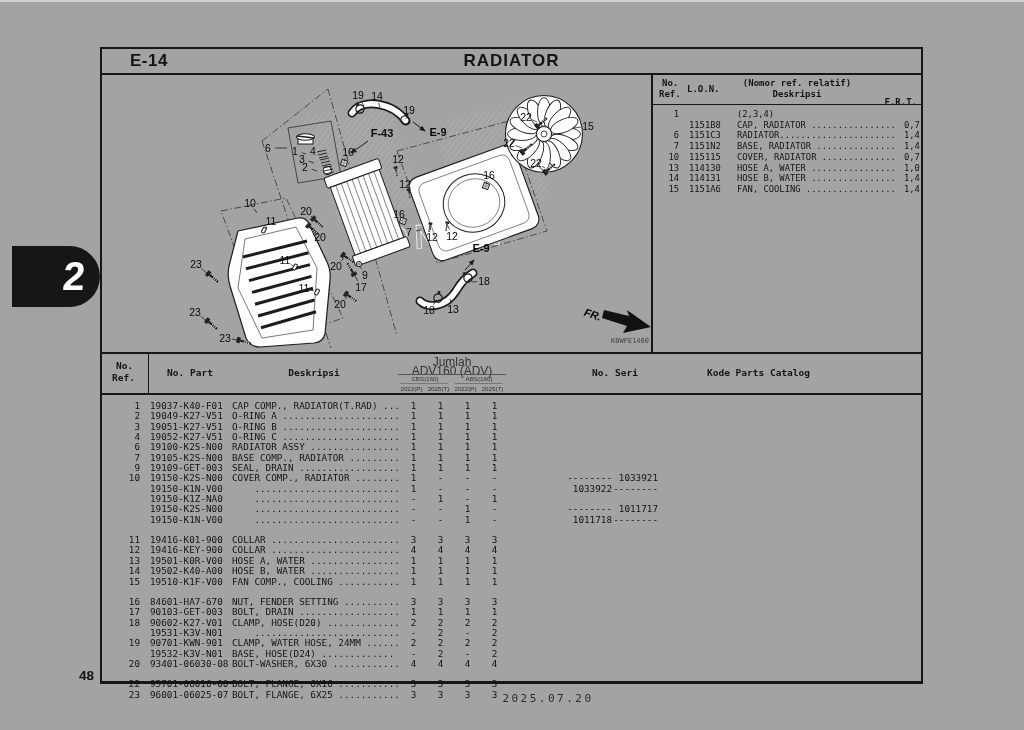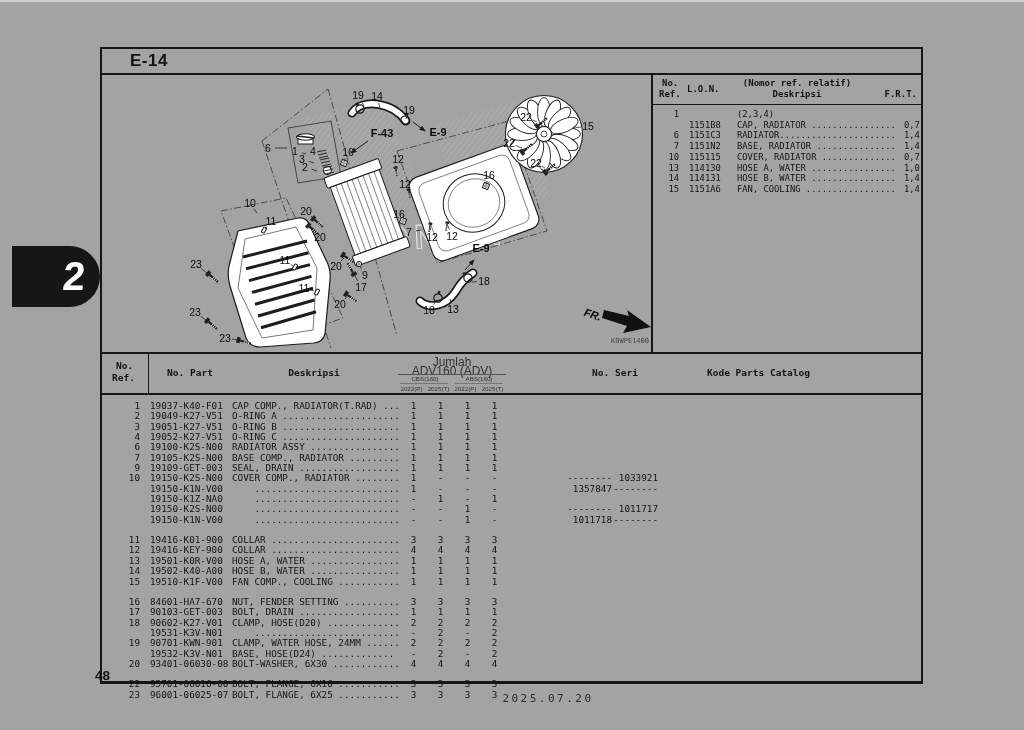--- a/index.html
+++ b/index.html
@@ -19,21 +19,21 @@
   .side-tab span{transform:skewX(-5deg);}
   
   .ref-panel{position:absolute;left:651px;top:75px;width:272px;height:277px;box-sizing:border-box;
              border-left:2px solid #161616;font-size:9px;}
   .ref-head{position:relative;height:29px;border-bottom:1.5px solid #161616;font-weight:700;}
   .ref-head .h-no{position:absolute;left:9px;top:3px;}
   .ref-head .h-ref{position:absolute;left:6px;top:14px;}
   .ref-head .h-lon{position:absolute;left:34px;top:9px;}
   .ref-head .h-rel{position:absolute;left:69px;top:3px;width:150px;text-align:center;}
   .ref-head .h-desc{position:absolute;left:69px;top:14px;width:150px;text-align:center;}
-  .ref-head .h-frt{position:absolute;right:6px;top:14px;}
+  .ref-head .h-frt{position:absolute;right:6px;top:22px;}
   .ref-rows{padding-top:4px;}
   .ref-row{display:grid;grid-template-columns:26px 10px 48px 1fr 30px;line-height:10.7px;font-size:8.8px;}
   .ref-row .rr{text-align:right;}
   .ref-row .rd{white-space:pre;}
   .ref-row .rf{text-align:right;padding-right:6px;}
   
   .diagram{position:absolute;left:100px;top:75px;width:551px;height:277px;}
   
   .parts{position:absolute;left:100px;top:352px;width:823px;height:333px;box-sizing:border-box;
          border-top:2px solid #161616;}
@@ -54,34 +54,35 @@
   .qty-hd .ul-g{position:absolute;top:29px;width:48px;border-top:1px solid #777;}
   .qty-hd .yr{position:absolute;top:30.5px;width:27px;text-align:center;font-size:6.2px;}
   .pt-body{padding-top:6px;}
   .p-row{display:grid;grid-template-columns:40px 10px 82px 168px 27px 27px 27px 27px 12px 92px 46px 1fr;
          line-height:10.35px;font-size:9.3px;}
   .p-row span{white-space:pre;}
   .p-row.gap{margin-top:10px;}
   .p-row .c-ref{text-align:right;}
   .p-row .c-q{text-align:center;}
   .p-row .c-sl,.p-row .c-sr{text-align:right;}
-  .page-no{position:absolute;left:16px;top:668px;width:94px;text-align:right;
+  .page-no{position:absolute;left:0;top:668px;width:94px;text-align:right;
            font:700 13.5px "Liberation Sans",sans-serif;}
   .date{position:absolute;left:36px;top:692px;width:1024px;text-align:center;
         font-size:11px;letter-spacing:2.5px;color:#2b2b2b;}
 </style>
 </head>
 <body>
 
 <div class="page">
   <div class="topline"></div>
   <div class="frame"></div>
 
   <div class="titlebar">
     <div class="sec-code">E-14</div>
+    <div class="page-title">RADIATOR</div>
   </div>
 
   <div class="side-tab">
     <span>2</span>
   </div>
 
   <svg class="diagram" id="diag" viewBox="100 75 551 277">
       <defs>
         <pattern id="ht" width="4.5" height="4.5" patternUnits="userSpaceOnUse" patternTransform="rotate(38)">
           <line x1="0" y1="0" x2="0" y2="4.5" stroke="#cfcfcf" stroke-width="0.9"></line>
@@ -600,21 +601,21 @@
         <div class="p-row">
           <span class="c-ref"></span>
           <span></span>
           <span>19150-K1N-V00</span>
           <span>    ..........................</span>
           <span class="c-q">1</span>
           <span class="c-q">-</span>
           <span class="c-q">-</span>
           <span class="c-q">-</span>
           <span></span>
-          <span class="c-sl">1357847</span>
+          <span class="c-sl">1033922</span>
           <span class="c-sr">--------</span>
           <span></span>
         </div>
         <div class="p-row">
           <span class="c-ref"></span>
           <span></span>
           <span>19150-K1Z-NA0</span>
           <span>    ..........................</span>
           <span class="c-q">-</span>
           <span class="c-q">1</span>

